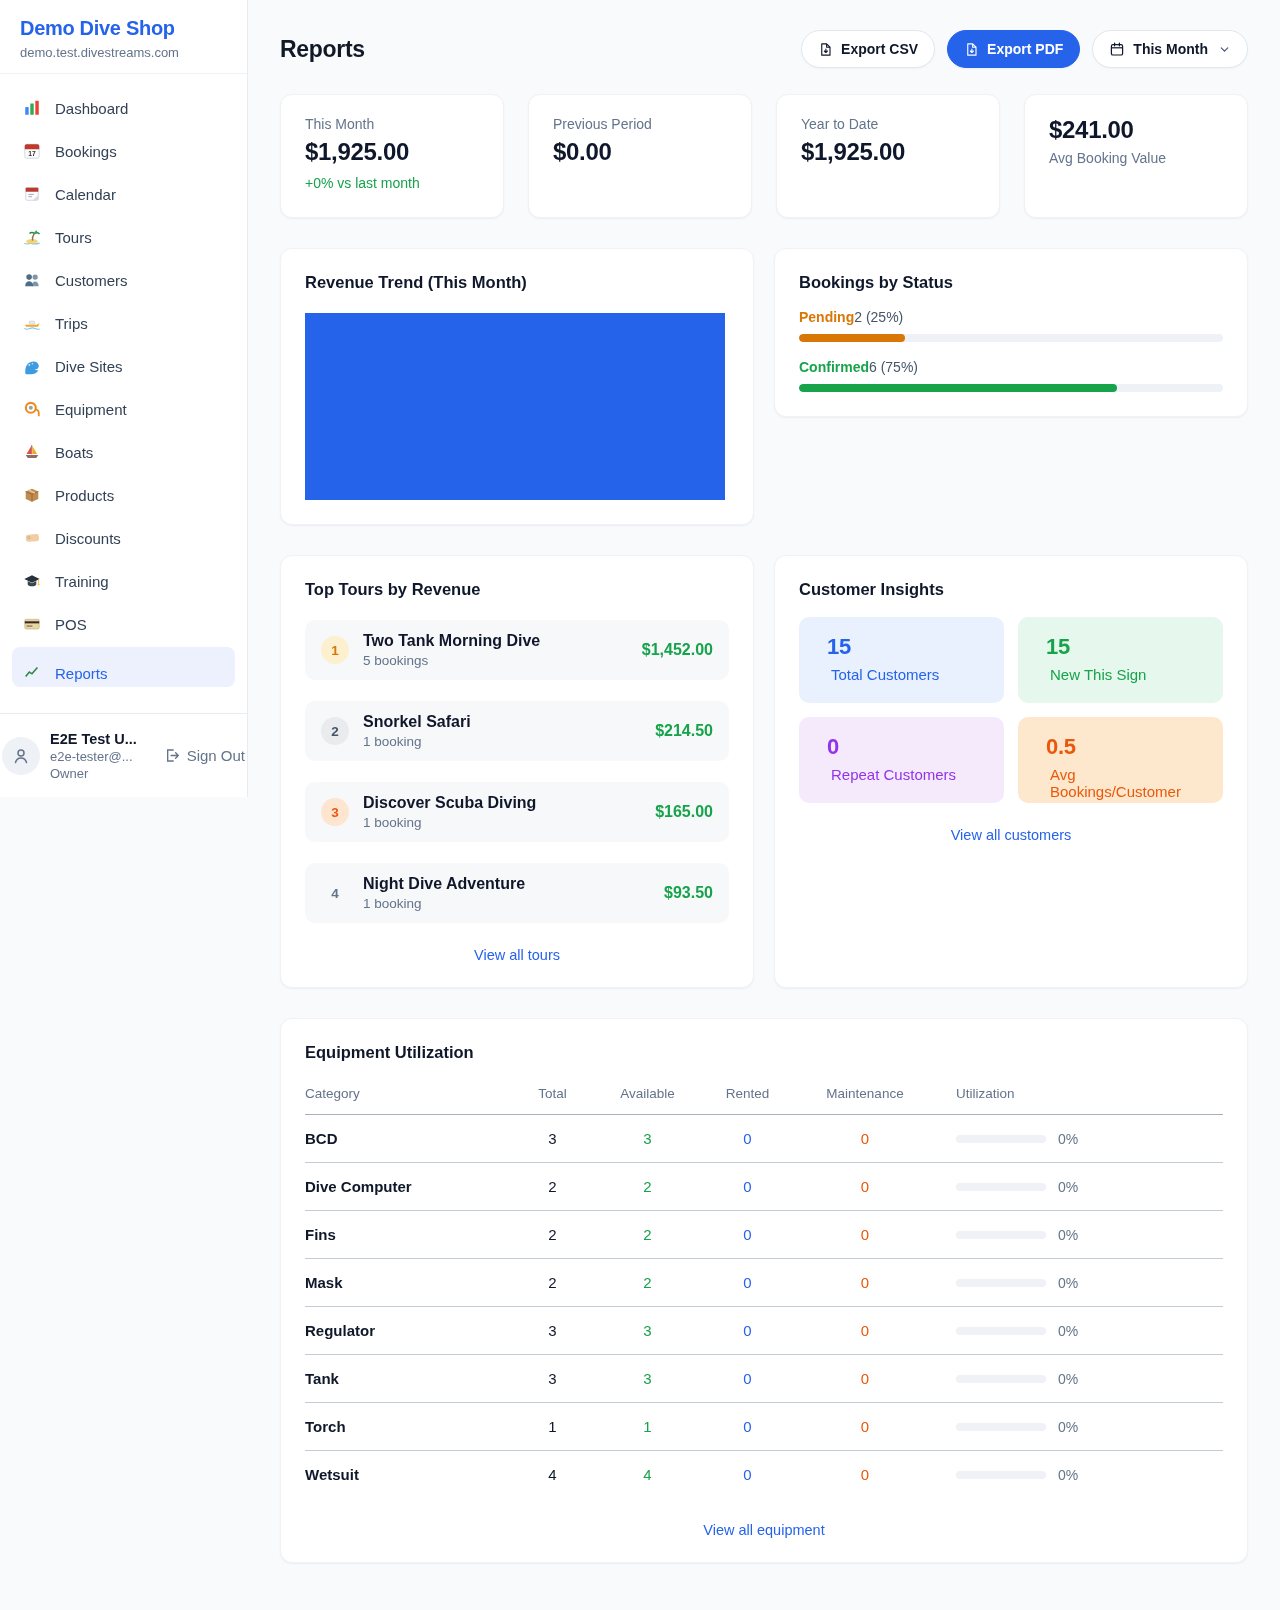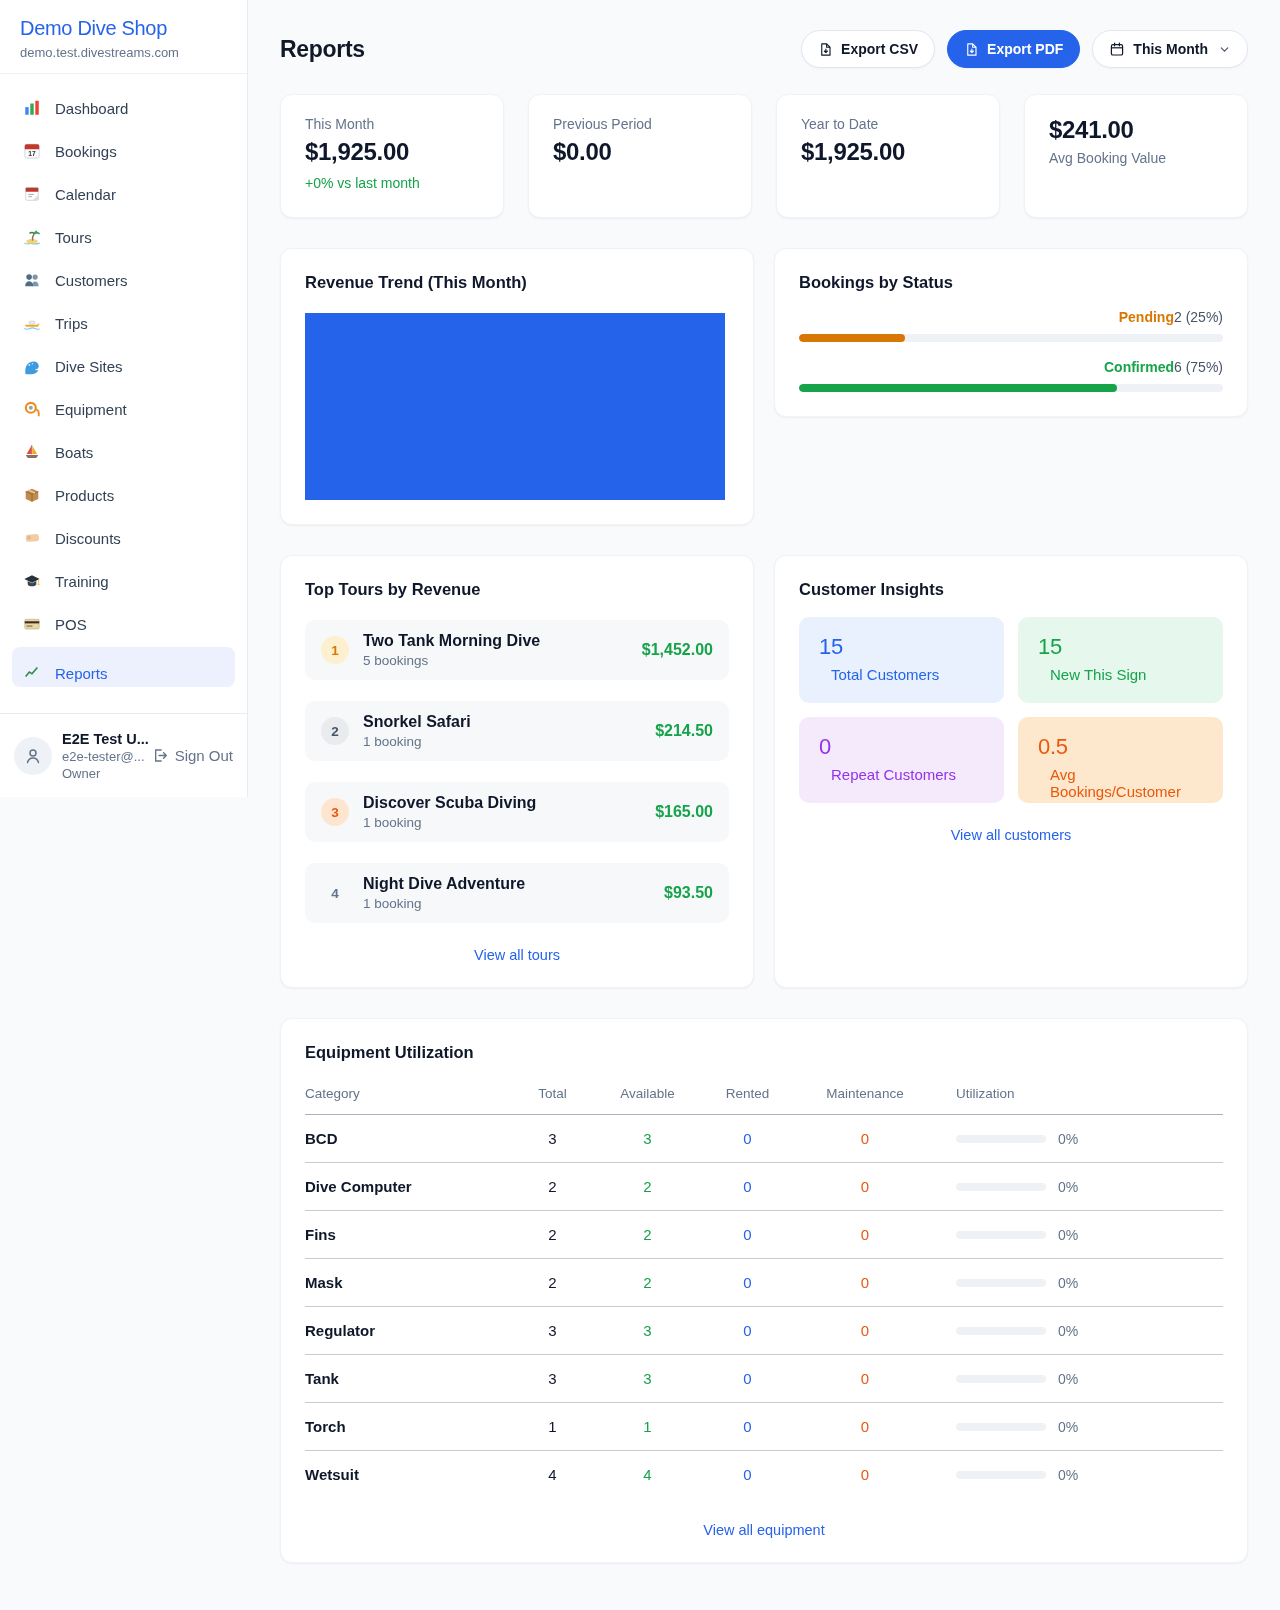--- a/index.html
+++ b/index.html
@@ -9,32 +9,32 @@
     font-family:"Liberation Sans", sans-serif;
     color:#0f172a;
     position:relative;
   }
   
   .sidebar {
     position:absolute; left:0; top:0; width:248px; height:797px;
     background:#ffffff; border-right:1px solid #e8ecf1; z-index:5;
   }
   .brand { padding:17px 20px 13px; border-bottom:1px solid #eef1f5; }
-  .brand-name { font-size:20px; font-weight:normal; color:#2563eb; letter-spacing:-0.3px; }
+  .brand-name { font-size:20px; font-weight:bold; color:#2563eb; letter-spacing:-0.3px; }
   .brand-domain { font-size:13px; color:#64748b; margin-top:5px; }
   .nav { padding:14px 12px 0; }
   .nav-item {
     display:flex; align-items:center; gap:13px; height:40px; margin-bottom:3px;
     padding:0 10px; border-radius:8px; font-size:15px; color:#334155; cursor:pointer;
   }
   .nav-item .icon { width:20px; height:20px; display:flex; align-items:center; justify-content:center; flex:0 0 20px; }
   .nav-item.active { background:#edf1fd; color:#2563eb; align-items:flex-end; padding-bottom:5px; }
   .user-section {
     position:absolute; bottom:0; left:0; right:0; height:84px; background:#fff;
-    border-top:1px solid #e8ecf1; padding:12px 14px; display:flex; align-items:center; gap:10px; z-index:6;
+    border-top:1px solid #e8ecf1; padding:12px 2px; display:flex; align-items:center; gap:10px; z-index:6;
   }
   .avatar {
     width:38px; height:38px; border-radius:50%; background:#eef2f6; flex:0 0 38px;
     display:flex; align-items:center; justify-content:center; color:#64748b;
   }
   .user-meta { min-width:0; }
   .user-name { font-size:14.5px; font-weight:bold; color:#0f172a; white-space:nowrap; }
   .user-email, .user-role { font-size:13px; color:#64748b; margin-top:2px; white-space:nowrap; }
   .signout-btn {
     margin-left:auto; display:flex; align-items:center; gap:7px; background:none; border:none;
@@ -66,21 +66,21 @@
   .stat-card.value-first .stat-value { margin-top:0; }
   .stat-card.value-first .stat-label { margin-top:6px; }
   .row-2col { display:grid; grid-template-columns:1fr 1fr; gap:20px; margin-bottom:30px; align-items:start; }
   .row-2col.stretch { align-items:stretch; }
   .panel { padding:24px; }
   .panel-title { font-size:16.5px; font-weight:bold; color:#0f172a; }
   
   .chart-block { height:187px; background:#2563eb; margin-top:21px; width:99%; }
   
   .status-group { margin-top:17px; }
-  .status-line { display:flex; justify-content:flex-end; align-items:center; }
+  .status-line { display:flex; justify-content:flex-start; align-items:center; }
   .status-name { font-size:14px; font-weight:bold; }
   .status-name.pending { color:#d97706; }
   .status-name.confirmed { color:#16a34a; }
   .status-value { font-size:14px; color:#475569; }
   .track { height:8px; background:#eef1f5; border-radius:99px; margin-top:9px; overflow:hidden; }
   .fill { height:100%; border-radius:99px; }
   .fill.pending { background:#d97706; }
   .fill.confirmed { background:#16a34a; }
   
   .tour-row {
@@ -100,21 +100,21 @@
   .tour-sub { font-size:13.5px; color:#64748b; margin-top:3px; }
   .tour-amount { margin-left:auto; font-size:16px; font-weight:bold; color:#16a34a; }
   .link-center {
     display:block; text-align:center; color:#2563eb; font-size:14.5px;
     margin-top:24px; background:none; border:none; font-family:inherit; cursor:pointer; width:100%;
   }
   
   .insights-panel { display:flex; flex-direction:column; }
   .insights-grid { display:grid; grid-template-columns:1fr 1fr; gap:14px; margin-top:18px; }
   .insight { border-radius:10px; padding:17px 20px; height:86px; }
-  .insight .i-value { font-size:22px; font-weight:normal; letter-spacing:-0.3px; }
+  .insight .i-value { font-size:22px; font-weight:bold; letter-spacing:-0.3px;margin-left:8px; }
   .insight .i-label { font-size:15px; margin-top:6px;margin-left:12px; }
   .i-blue   { background:#e9f1fe; color:#2563eb; }
   .i-green  { background:#e6f8ee; color:#16a34a; }
   .i-purple { background:#f4eafc; color:#9333ea; }
   .i-orange { background:#fde8cd; color:#ea580c; }
   
   .equipment-panel { margin-bottom:44px; }
   table { width:100%; border-collapse:collapse; margin-top:14px; }
   th {
     font-size:13.5px; color:#64748b; font-weight:normal; text-align:center;

